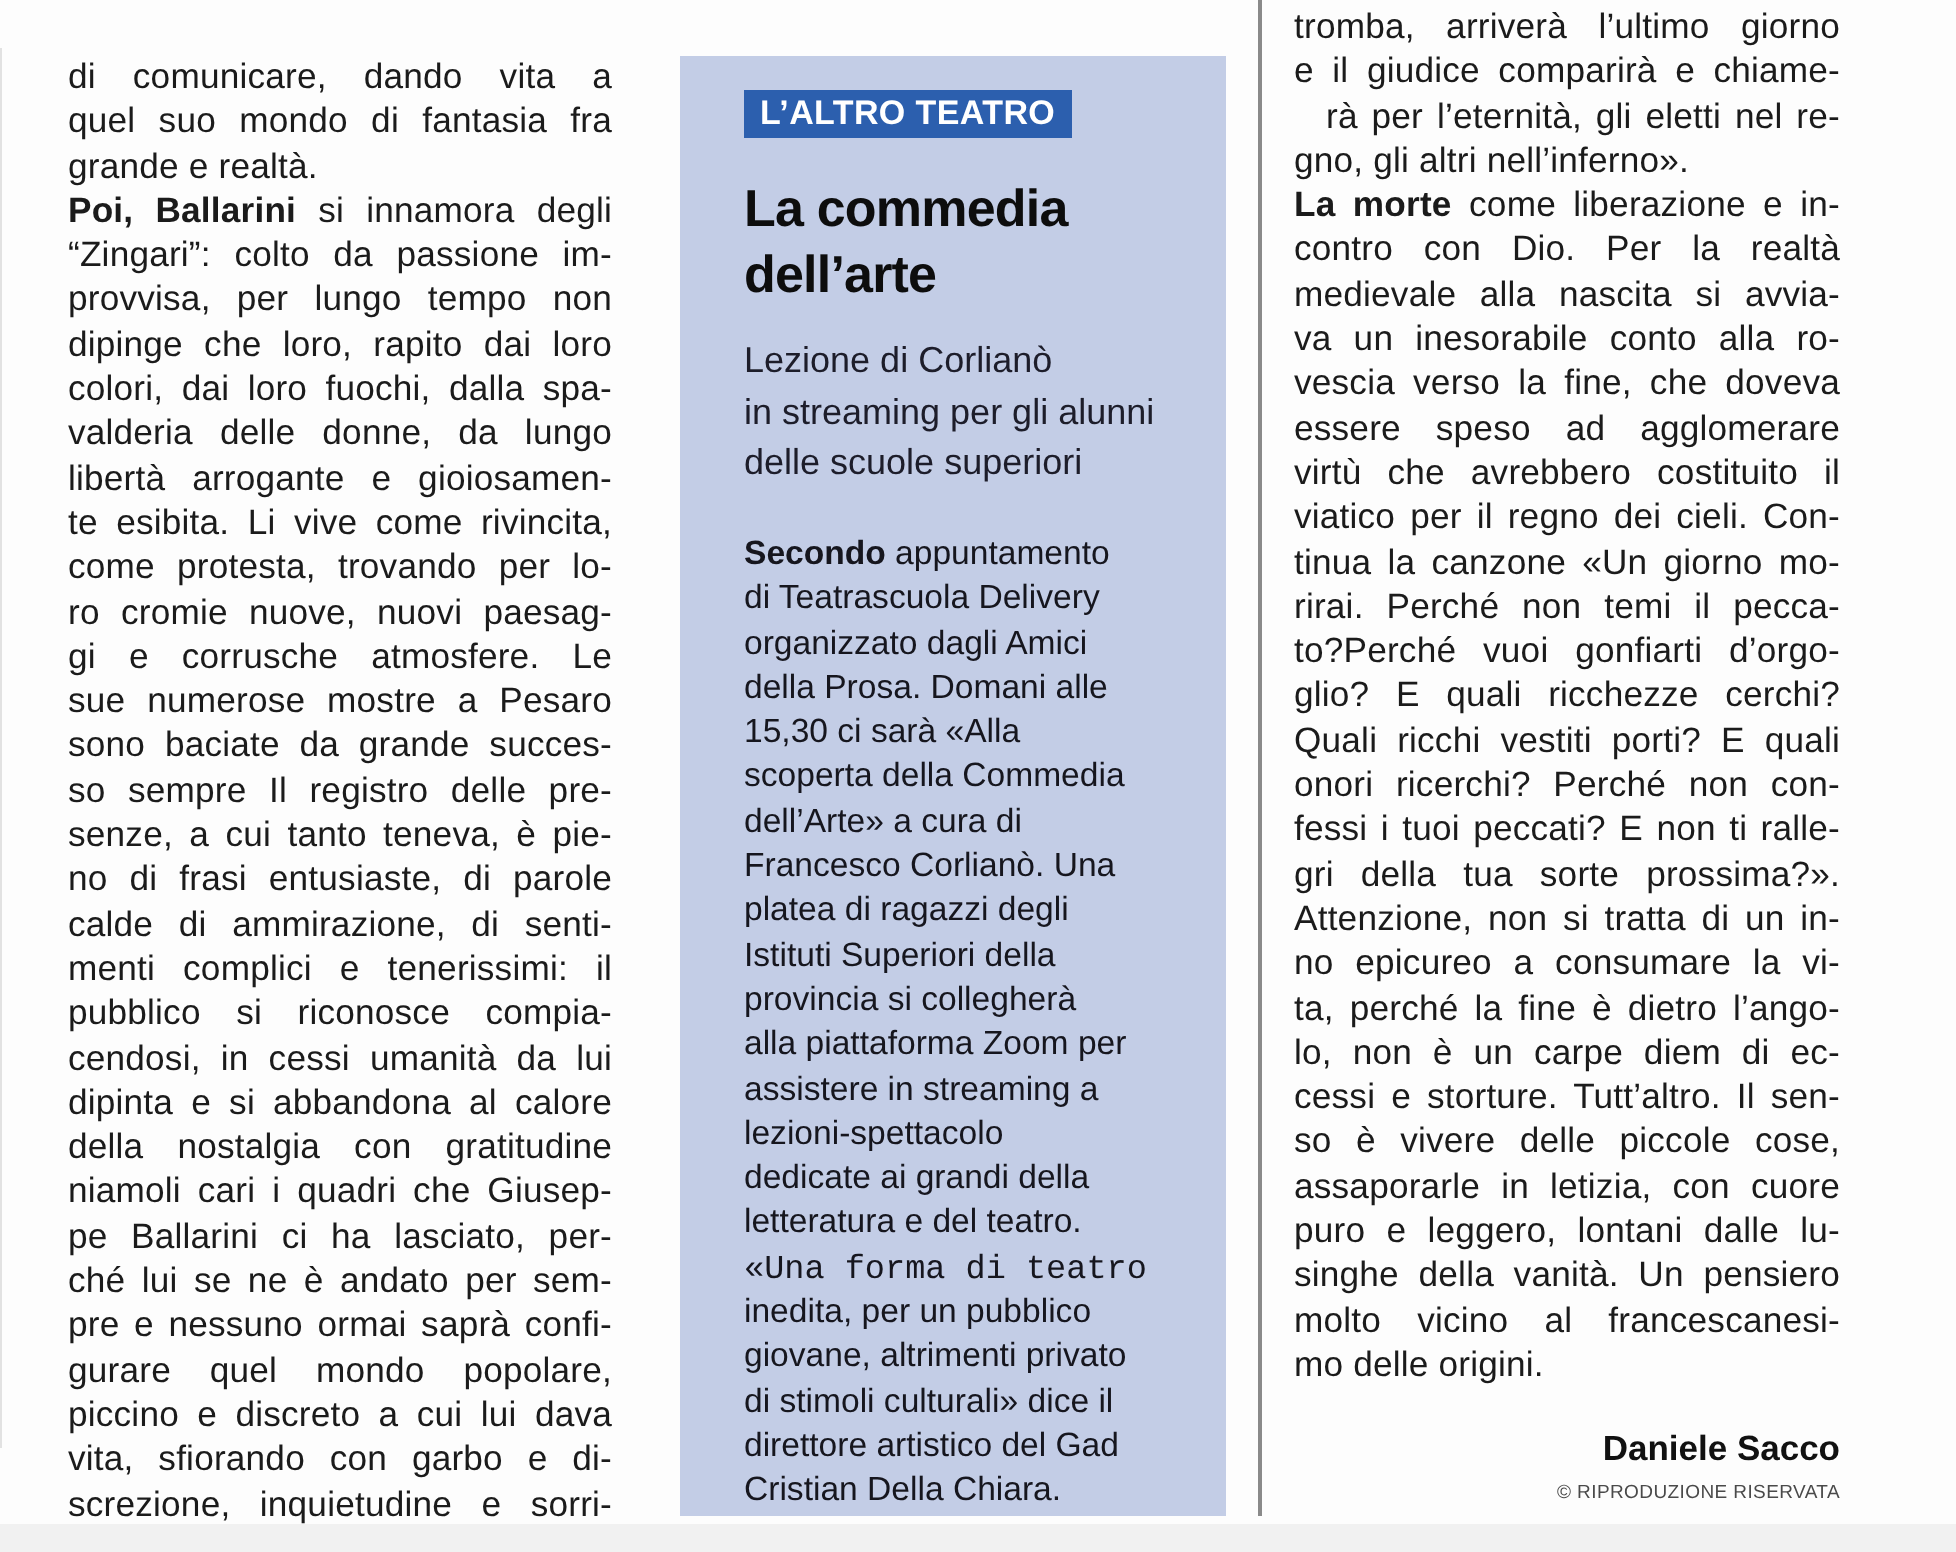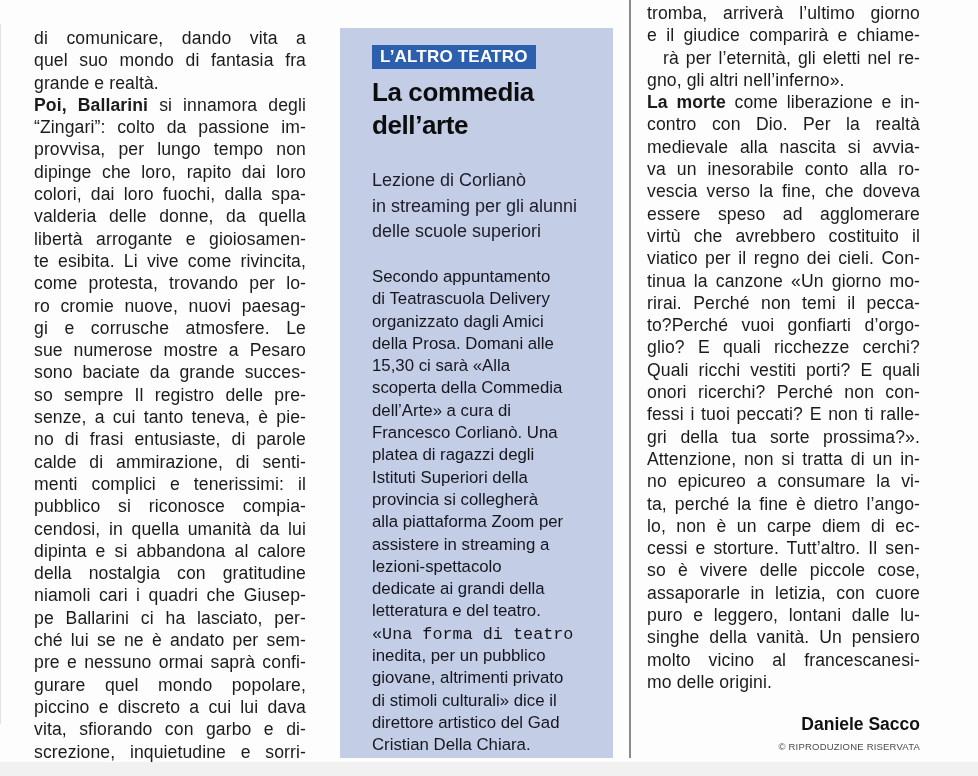--- a/index.html
+++ b/index.html
@@ -23,34 +23,34 @@
   .box {
     position: absolute; left: 340px; top: 28px; width: 273px; height: 730px;
     background: #c3cde6;
   }
   .tag {
     position: absolute; left: 32px; top: 17px; height: 24px; padding: 0 8px;
     background: #2c5fae; color: #ffffff; font-weight: 700; font-size: 17px; line-height: 24px;
     letter-spacing: 0.2px;
   }
   .headline {
-    position: absolute; left: 32px; top: 48px; width: 230px;
+    position: absolute; left: 32px; top: 60px; width: 230px;
     font-weight: 700; font-size: 26px; line-height: 33px; color: #0d0d0d; letter-spacing: -0.4px;
   }
   .subhead {
     position: absolute; left: 32px; top: 140px; width: 240px;
     font-size: 18px; line-height: 25.5px; color: #1d1d2a;
   }
   .subhead .ln { display: block; white-space: nowrap; }
   .box-body {
     position: absolute; left: 32px; top: 238px; width: 240px;
     font-size: 16.8px; line-height: 22.3px; color: #16161e;
   }
   .box-body .ln { display: block; white-space: nowrap; height: 22.3px; }
-  .box-body b { font-weight: 400; }
+  .box-body b { font-weight: 700; }
 
   .divider { position: absolute; left: 629px; top: 0; width: 1.5px; height: 758px; background: #8a8a8a; }
 
   #col-right { left: 647px; top: 2px; width: 273px; }
 
   .signature {
     position: absolute; left: 647px; top: 713px; width: 273px; text-align: right;
     font-weight: 700; font-size: 17.5px; line-height: 22px; color: #111;
   }
   .copyright {
@@ -66,35 +66,35 @@
 
   <div class="col" id="col-left">
       <span class="ln"><span style="white-space: pre;">di comunicare, dando vita a</span></span>
       <span class="ln"><span style="white-space: pre;">quel suo mondo di fantasia fra</span></span>
       <span class="ln last"><span style="white-space: pre;">grande e realtà.</span></span>
       <span class="ln"><b>Poi, Ballarini</b><span style="white-space: pre;"> si innamora degli</span></span>
       <span class="ln"><span style="white-space: pre;">“Zingari”: colto da passione im-</span></span>
       <span class="ln"><span style="white-space: pre;">provvisa, per lungo tempo non</span></span>
       <span class="ln"><span style="white-space: pre;">dipinge che loro, rapito dai loro</span></span>
       <span class="ln"><span style="white-space: pre;">colori, dai loro fuochi, dalla spa-</span></span>
-      <span class="ln"><span style="white-space: pre;">valderia delle donne, da quella</span></span>
+      <span class="ln"><span style="white-space: pre;">valderia delle donne, da lungo</span></span>
       <span class="ln"><span style="white-space: pre;">libertà arrogante e gioiosamen-</span></span>
       <span class="ln"><span style="white-space: pre;">te esibita. Li vive come rivincita,</span></span>
       <span class="ln"><span style="white-space: pre;">come protesta, trovando per lo-</span></span>
       <span class="ln"><span style="white-space: pre;">ro cromie nuove, nuovi paesag-</span></span>
       <span class="ln"><span style="white-space: pre;">gi e corrusche atmosfere. Le</span></span>
       <span class="ln"><span style="white-space: pre; margin-top: 40px;">sue numerose mostre a Pesaro</span></span>
       <span class="ln"><span style="white-space: pre;">sono baciate da grande succes-</span></span>
       <span class="ln"><span style="white-space: pre;">so sempre Il registro delle pre-</span></span>
       <span class="ln"><span style="white-space: pre;">senze, a cui tanto teneva, è pie-</span></span>
       <span class="ln"><span style="white-space: pre;">no di frasi entusiaste, di parole</span></span>
       <span class="ln"><span style="white-space: pre;">calde di ammirazione, di senti-</span></span>
       <span class="ln"><span style="white-space: pre;">menti complici e tenerissimi: il</span></span>
       <span class="ln"><span style="white-space: pre;">pubblico si riconosce compia-</span></span>
-      <span class="ln"><span style="white-space: pre;">cendosi, in quella umanità da lui</span></span>
+      <span class="ln"><span style="white-space: pre;">cendosi, in cessi umanità da lui</span></span>
       <span class="ln"><span style="white-space: pre;">dipinta e si abbandona al calore</span></span>
       <span class="ln"><span style="white-space: pre;">della nostalgia con gratitudine</span></span>
       <span class="ln"><span style="white-space: pre;">niamoli cari i quadri che Giusep-</span></span>
       <span class="ln"><span style="white-space: pre;">pe Ballarini ci ha lasciato, per-</span></span>
       <span class="ln"><span style="white-space: pre;">ché lui se ne è andato per sem-</span></span>
       <span class="ln"><span style="white-space: pre;">pre e nessuno ormai saprà confi-</span></span>
       <span class="ln"><span style="white-space: pre;">gurare quel mondo popolare,</span></span>
       <span class="ln"><span style="white-space: pre;">piccino e discreto a cui lui dava</span></span>
       <span class="ln"><span style="white-space: pre;">vita, sfiorando con garbo e di-</span></span>
       <span class="ln"><span style="white-space: pre;">screzione, inquietudine e sorri-</span></span>

